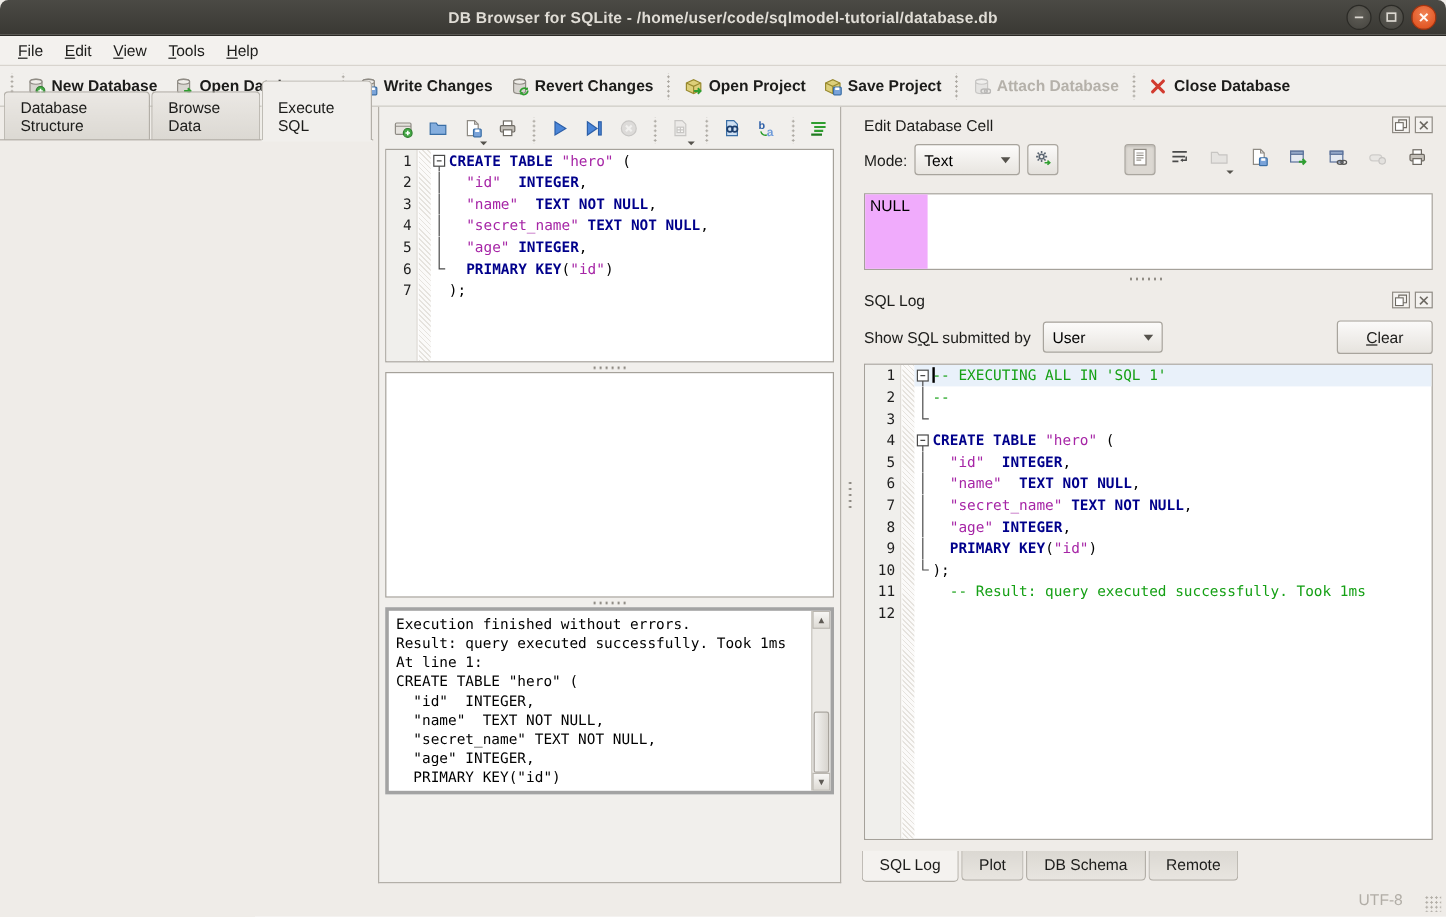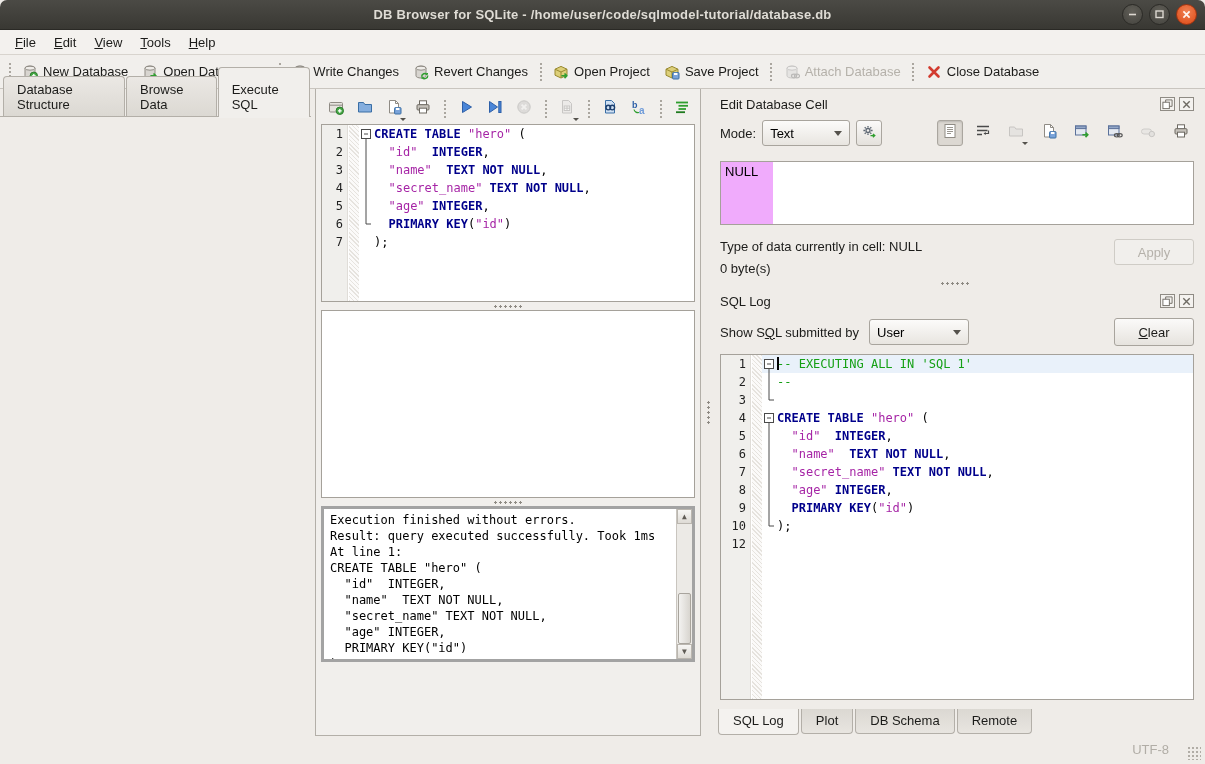--- a/index.html
+++ b/index.html
@@ -15,21 +15,21 @@
     background:radial-gradient(circle at 50% 35%, #615f58, #44433e); border:1px solid #2b2a26; cursor:pointer; }
   .win-btn.close { background:radial-gradient(circle at 50% 35%, #f08254, #dd4814); border-color:#a33410; }
 
   
   .menubar { height:25px; background:#f3f1ee; border-bottom:1px solid #d8d4ce; display:flex; align-items:center; padding-left:6px; }
   .menu-item { font-size:13px; color:#1c1c1a; padding:3px 9px; border-radius:3px; cursor:default; }
   .menu-item u { text-decoration:underline; }
 
   
   .toolbar { height:34px; background:#f1efec; border-bottom:1px solid #c9c5bf; display:flex; align-items:center; padding:0 4px; }
-  .tb-btn { display:flex; align-items:center; gap:5px; padding:4px 7px; font-size:13px; color:#1c1c1a; border-radius:3px; }
+  .tb-btn { display:flex; align-items:center; gap:5px; padding:4px 7px; font-size:13px; color:#1c1c1a; border-radius:3px;font-weight:bold; }
   .tb-btn svg { display:block; }
   .tb-btn.disabled { color:#b5b1aa; }
   .tb-btn.disabled svg { opacity:.4; filter:grayscale(1); }
   .tb-sep { width:5px; height:22px; margin:0 3px;
      background-image:radial-gradient(circle, #aaa69f 34%, transparent 36%); background-size:4px 4px; background-position:center; background-repeat:repeat-y; }
   .caret-down { width:0; height:0; border-left:3.5px solid transparent; border-right:3.5px solid transparent; border-top:4px solid #55524c; margin-left:2px; align-self:flex-end; margin-bottom:3px;}
 
   
   .content { display:flex; height:647px; }
   .left-pane { width:705px; display:flex; flex-direction:row; }
@@ -497,27 +497,20 @@
                   <rect x="4.5" y="9.2" width="7" height="4.8" fill="#fff" stroke="#6e6a63"></rect>
                 </svg></span>
             </span>
           </span>
       </div>
 
       <div class="cell-box">
         <div class="null-strip">NULL</div>
       </div>
 
-      <div class="type-row">
-        <div class="type-texts">
-          <span>Type of data currently in cell: NULL</span>
-          <span>0 byte(s)</span>
-        </div>
-        <button class="apply-btn" disabled="">Apply</button>
-      </div>
 
       <div class="hsplit" style="height:14px;">
           <span class="hdots"></span>
         </div>
 
       <div class="dock-header">
         <span class="dock-title">SQL Log</span>
         <span class="dock-hbtn">
           <svg width="11" height="11" viewBox="0 0 12 12">
               <rect x="1" y="3.5" width="7" height="7" fill="#fff" stroke="#6e6a63"></rect>
@@ -570,20 +563,21 @@
               </svg></span><span class="code"><span class="pl">  </span><span class="id">"secret_name"</span><span class="pl"> </span><span class="kw">TEXT NOT NULL</span><span class="pl">,</span></span></div>
           <div class="eline"><span class="ln" style="width:30px">8</span><span class="hsp" style="width:11px"></span><span class="fold"><svg width="15" height="18" viewBox="0 0 15 18">
                 <path d="M7 0v18" stroke="#4a4a4a"></path>
               </svg></span><span class="code"><span class="pl">  </span><span class="id">"age"</span><span class="pl"> </span><span class="kw">INTEGER</span><span class="pl">,</span></span></div>
           <div class="eline"><span class="ln" style="width:30px">9</span><span class="hsp" style="width:11px"></span><span class="fold"><svg width="15" height="18" viewBox="0 0 15 18">
                 <path d="M7 0v18" stroke="#4a4a4a"></path>
               </svg></span><span class="code"><span class="pl">  </span><span class="kw">PRIMARY KEY</span><span class="pl">(</span><span class="id">"id"</span><span class="pl">)</span></span></div>
           <div class="eline"><span class="ln" style="width:30px">10</span><span class="hsp" style="width:11px"></span><span class="fold"><svg width="15" height="18" viewBox="0 0 15 18">
                 <path d="M7 0v9h5" fill="none" stroke="#4a4a4a"></path>
               </svg></span><span class="code"><span class="pl">);</span></span></div>
+          <div class="eline"><span class="ln" style="width:30px">11</span><span class="hsp" style="width:11px"></span><span class="fold"></span><span class="code"><span class="pl">  </span><span class="cm">-- Result: query executed successfully. Took 1ms</span></span></div>
           <div class="eline"><span class="ln" style="width:30px">12</span><span class="hsp" style="width:11px"></span><span class="fold"></span><span class="code"></span></div>
         </div>
 
       <div class="dock-tabs" id="dock-tabs">
           <div class="dtab active">SQL Log</div>
           <div class="dtab">Plot</div>
           <div class="dtab">DB Schema</div>
           <div class="dtab">Remote</div>
         </div>
     </div>

